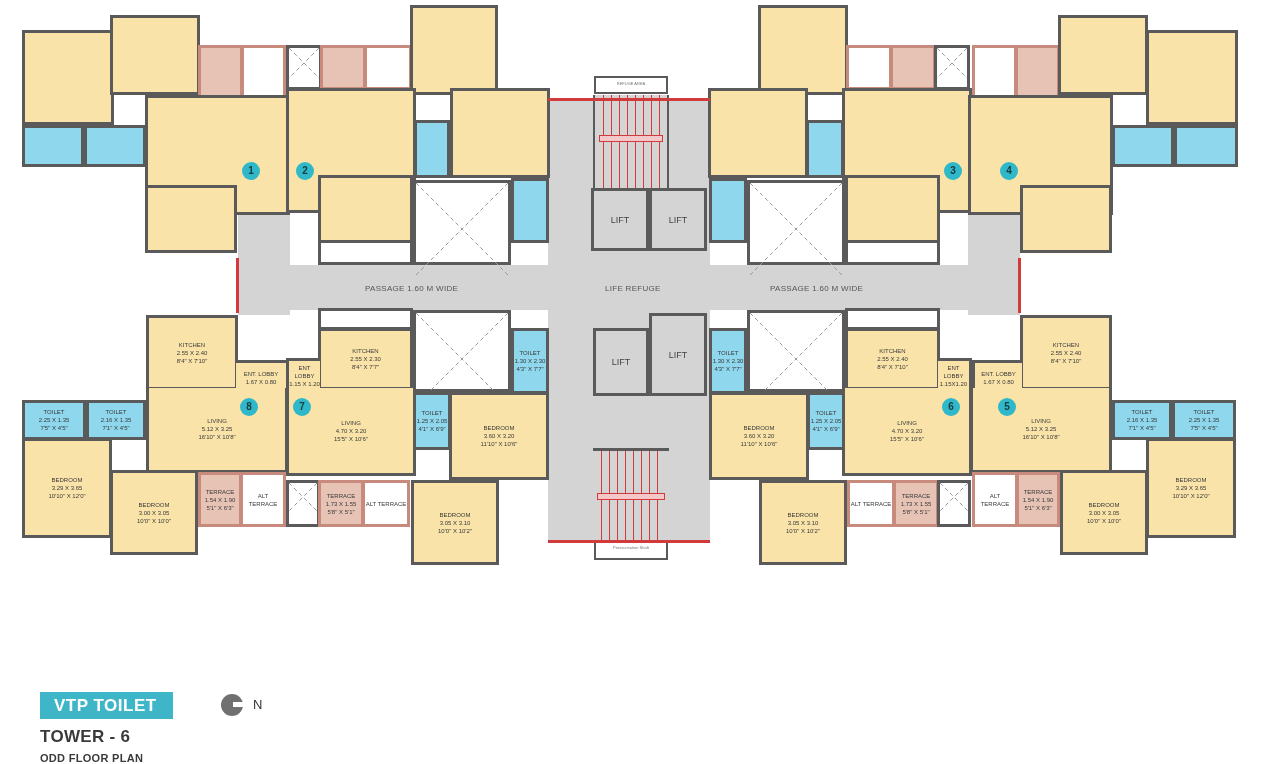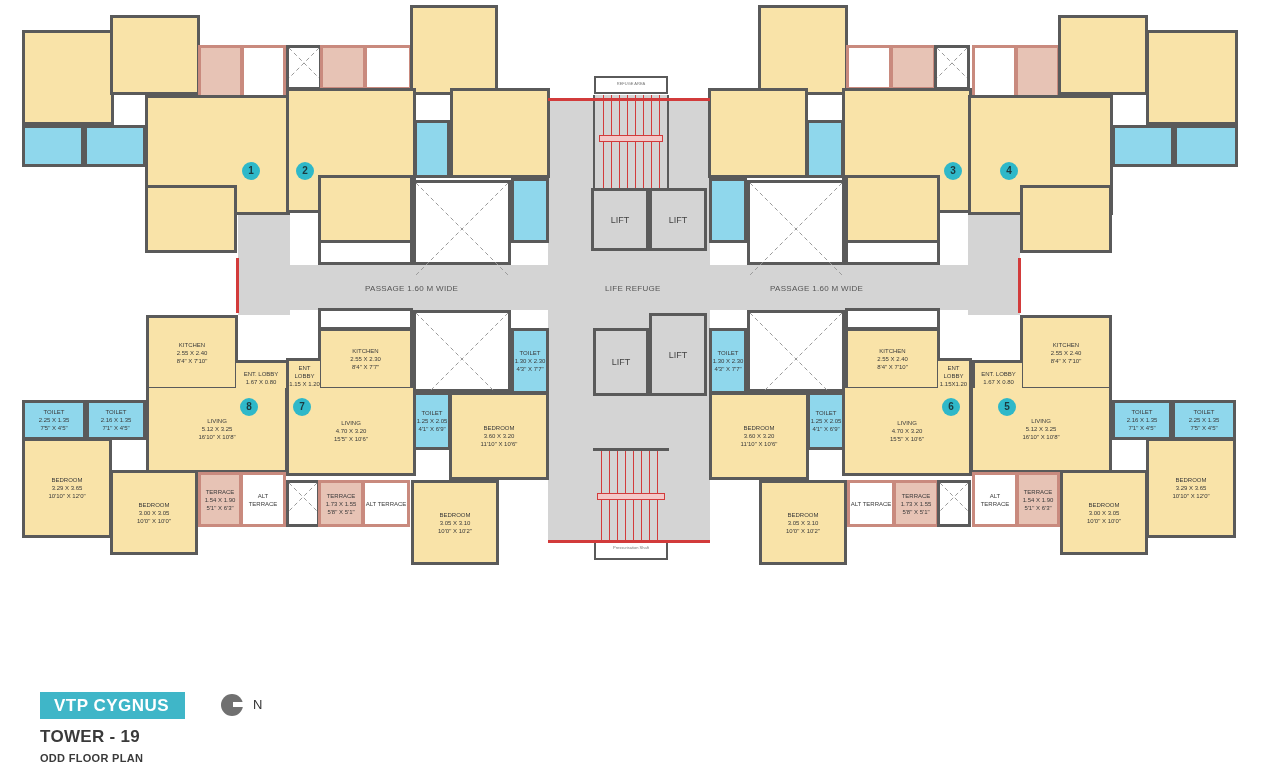--- a/index.html
+++ b/index.html
@@ -289,18 +289,18 @@
   </div>
   <div class="badge" style="left:998px;top:398px;">5</div>
 
   <div class="window" style="left:236px;top:258px;width:3px;height:55px;"></div>
   <div class="window" style="left:1018px;top:258px;width:3px;height:55px;"></div>
   <div class="window" style="left:548px;top:98px;width:162px;height:3px;"></div>
   <div class="window" style="left:548px;top:540px;width:162px;height:3px;"></div>
 </div>
 
 <div id="legend">
-  <div id="brand">VTP CYGNUS</div>
+  <div id="brand">VTP TOILET</div>
   <div id="north"></div>
   <span id="north-label">N</span>
-  <div id="tower">TOWER - 19</div>
+  <div id="tower">TOWER - 6</div>
   <div id="subtitle">ODD FLOOR PLAN</div>
 </div>
 
 </body></html>

